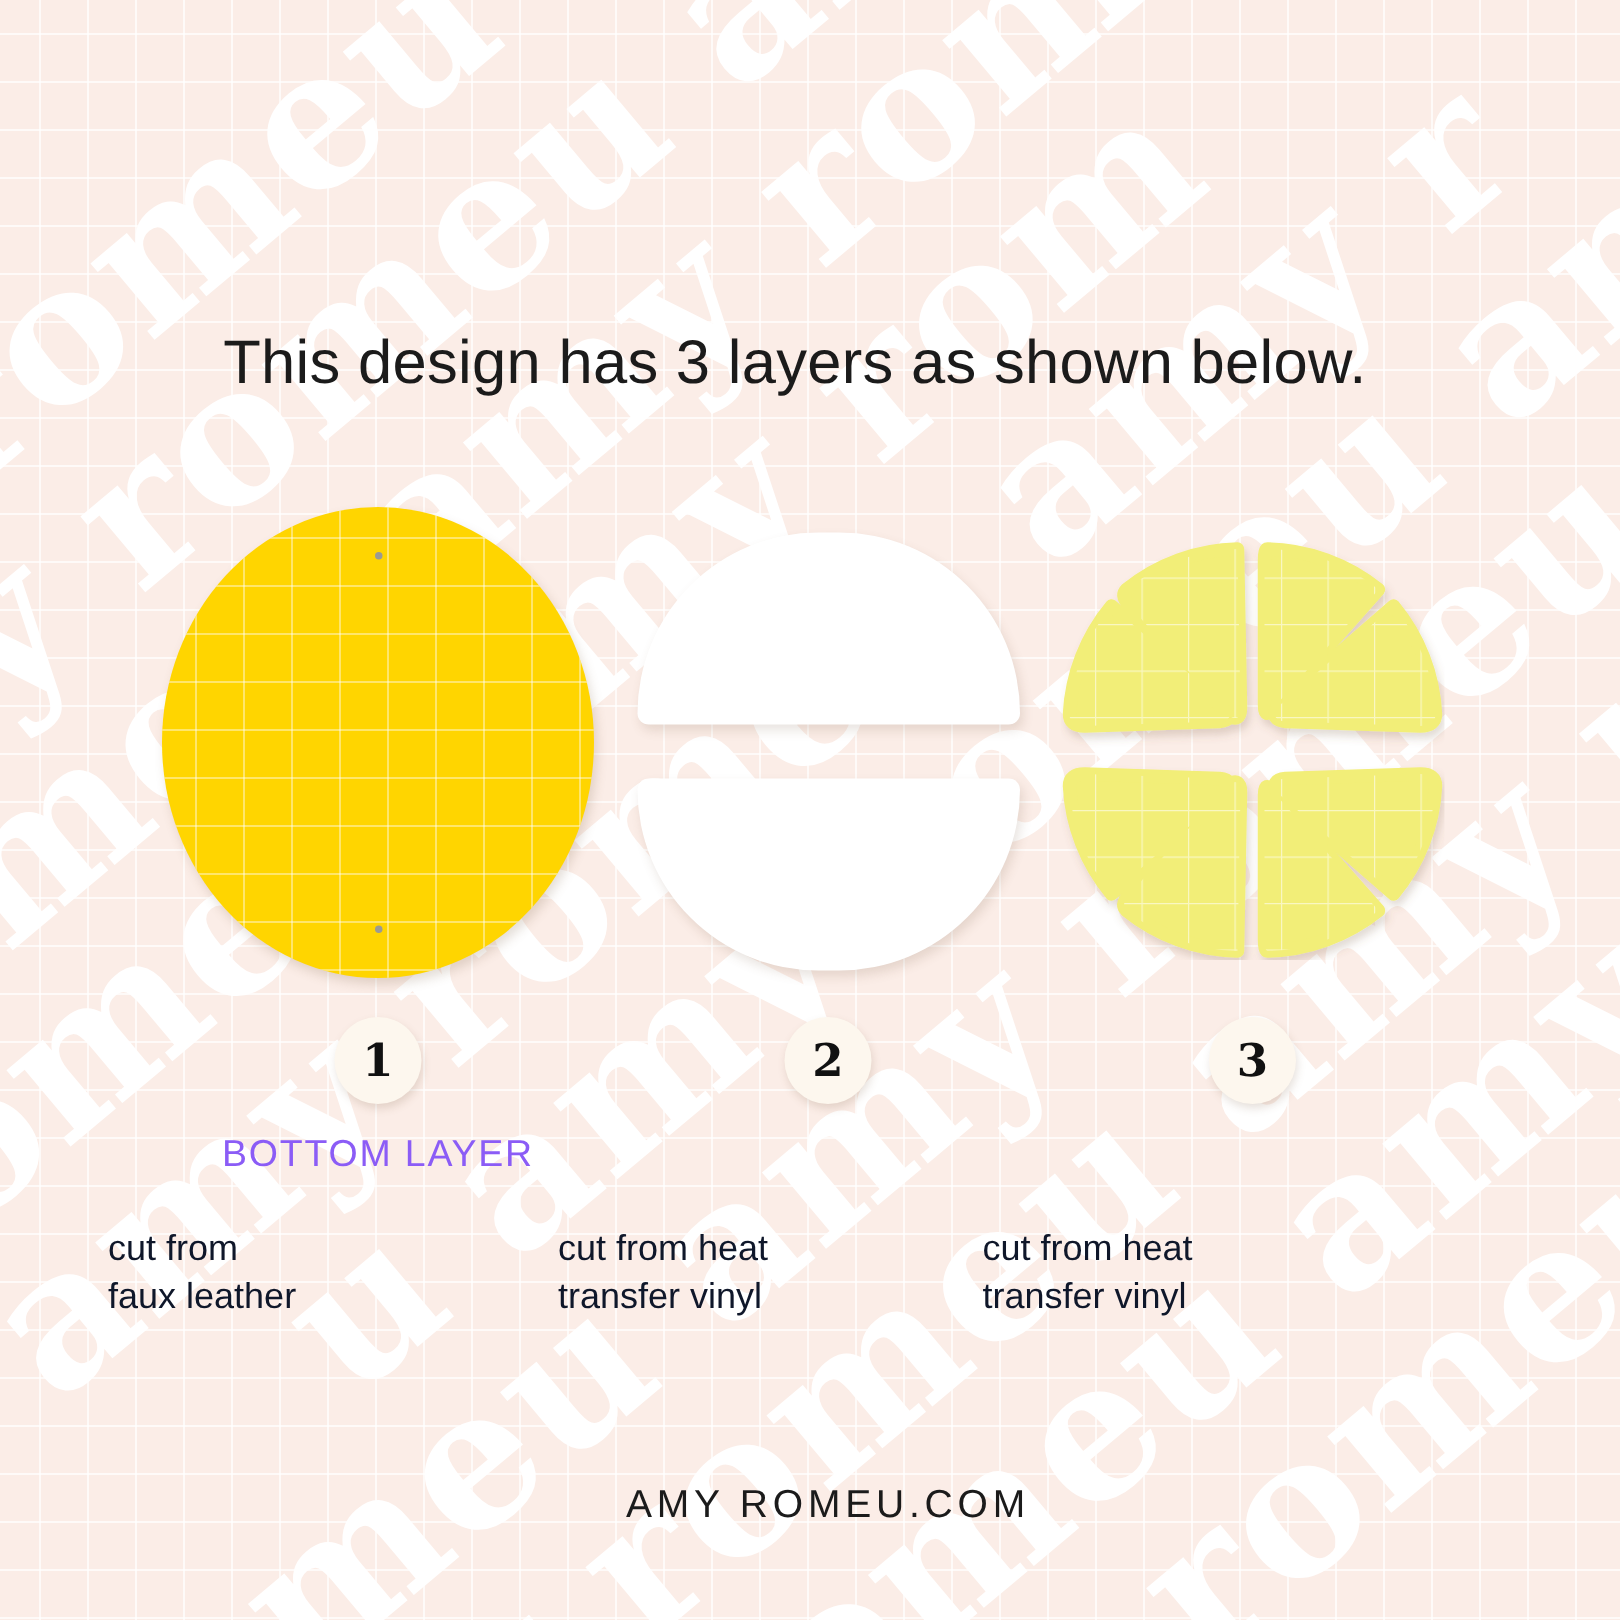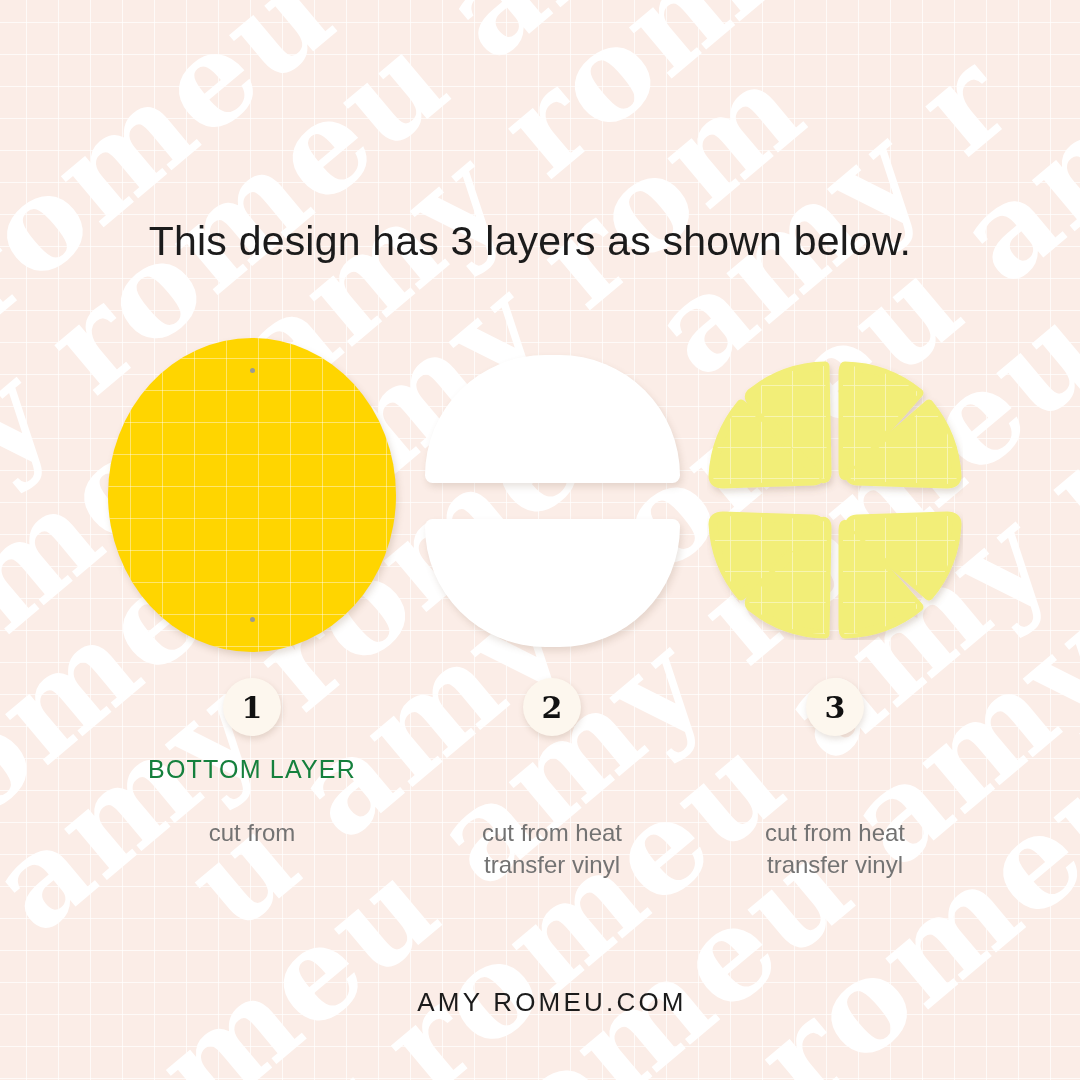--- a/index.html
+++ b/index.html
@@ -189,32 +189,31 @@
   }
 
   .layer-title {
     position: absolute;
     top: 425px;
     left: 0;
     width: 360px;
     text-align: center;
     font-size: 25px;
     letter-spacing: 1.2px;
-    color: #15803d;
+    color: #8b5cf6;
   }
 
   .layer-desc {
     position: absolute;
     top: 487px;
     left: 0;
     width: 360px;
-    text-align: center;
     font-size: 24px;
     line-height: 1.35;
-    color: #737373;
+    color: #0f172a;
   }
   .layer-desc span { display: block; }
 
   
   .footer {
     position: absolute;
     bottom: 62px;
     left: 12px;
     width: 1080px;
     text-align: center;
@@ -252,20 +251,21 @@
         <div class="ellipse">
           <div class="ellipse-grid"></div>
           <div class="reg-dot top"></div>
           <div class="reg-dot bottom"></div>
         </div>
       </div>
       <div class="badge">1</div>
       <div class="layer-title">BOTTOM LAYER</div>
       <div class="layer-desc">
         <span>cut from</span>
+        <span>faux leather</span>
       </div>
     </div>
 
     <div class="col col-2">
       <div class="art">
         <div class="halfcircle-wrap">
           <div class="half top"></div>
           <div class="half bottom"></div>
         </div>
       </div>

